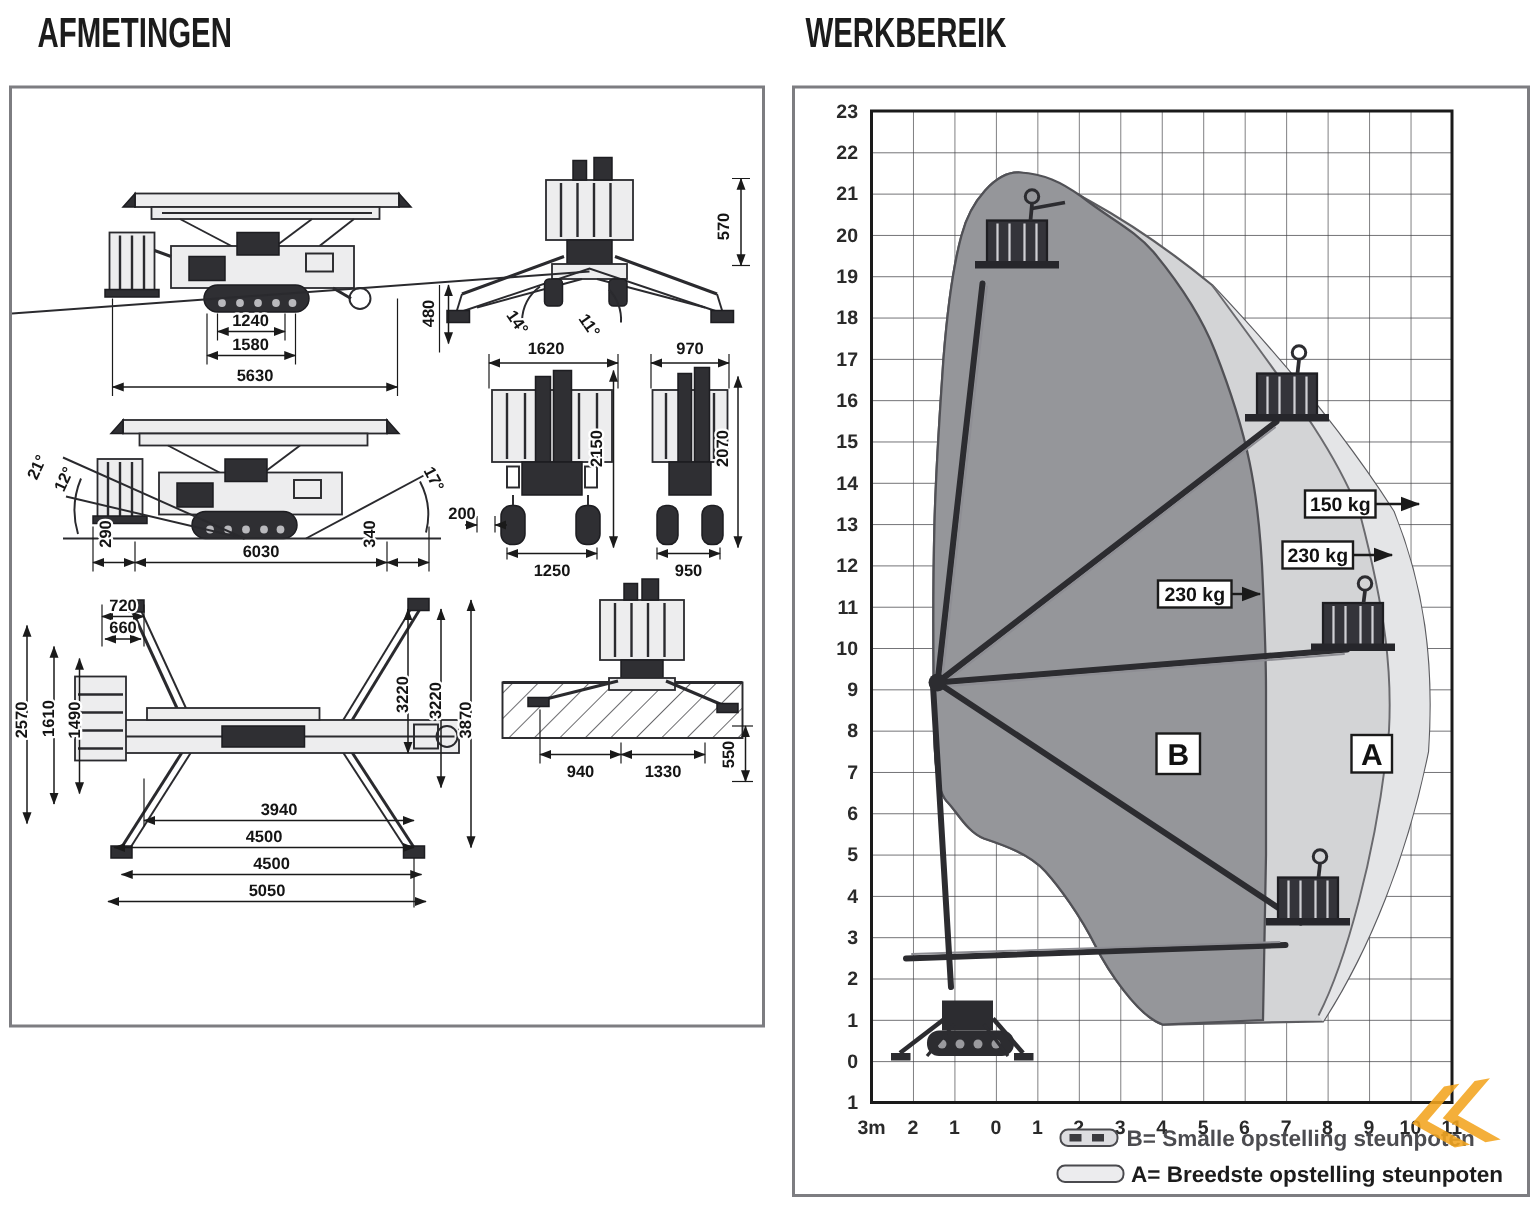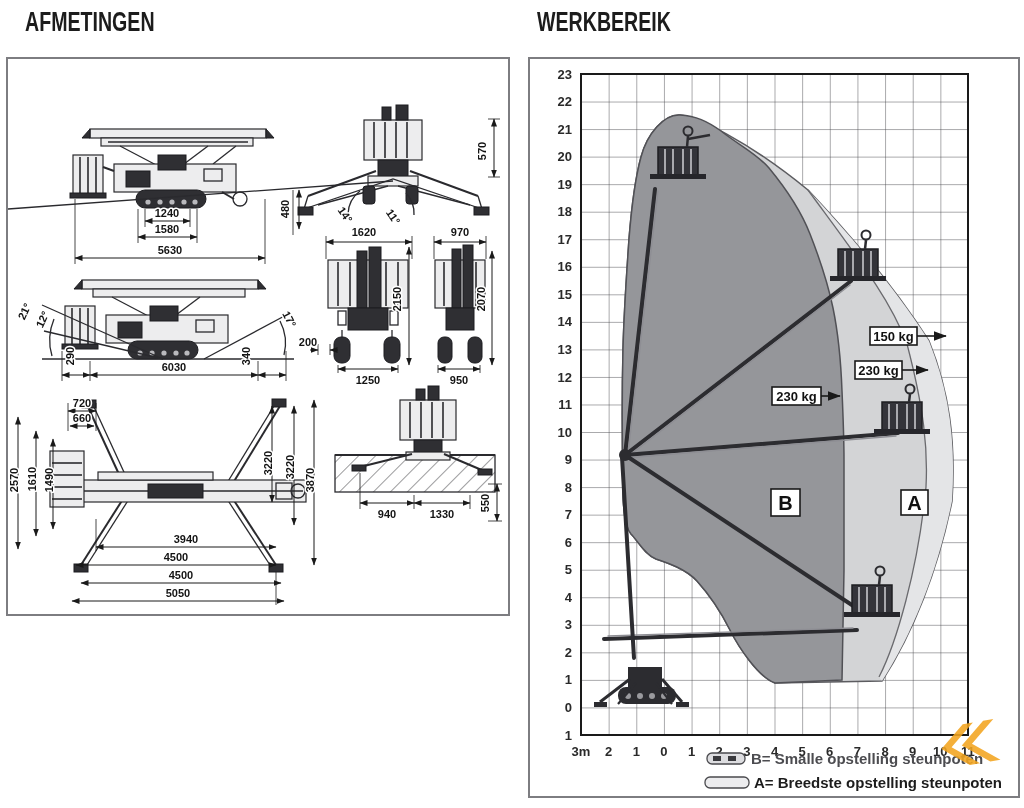--- a/index.html
+++ b/index.html
@@ -2,21 +2,21 @@
 <html><head>
 <meta charset="utf-8">
 <style>
   html,body{margin:0;padding:0;background:#fff;}
   body{width:1024px;height:808px;position:relative;font-family:"Liberation Sans",sans-serif;overflow:hidden;}
   .title{position:absolute;top:6px;height:32px;font-size:28px;font-weight:700;color:#1c1c1c;
          transform:scaleX(0.70);transform-origin:left center;letter-spacing:0px;white-space:nowrap;}
   #title-left{left:25px;}
   #title-right{left:537px;}
   .panel{position:absolute;top:57px;background:#fff;border:2px solid #7d7d81;box-sizing:border-box;}
-  #panel-afmetingen{left:6px;width:504px;height:559px;}
+  #panel-afmetingen{left:6px;width:504px;height:628px;}
   #panel-werkbereik{left:528px;width:492px;height:741px;}
   svg{display:block;}
   
   .dim{stroke:#1a1a1a;stroke-width:1;fill:none;}
   .ext{stroke:#1a1a1a;stroke-width:0.8;fill:none;}
   .dimtxt{font:700 11px "Liberation Sans",sans-serif;fill:#141414;paint-order:stroke;stroke:#fff;stroke-width:3px;stroke-linejoin:round;}
   .mk{fill:none;stroke:#2a2a2e;stroke-width:1.3;}
   .mkb{fill:none;stroke:#2a2a2e;stroke-width:2;}
   .mkf{fill:#2f2f33;stroke:#1d1d21;stroke-width:1;}
   .mkl{fill:#ededee;stroke:#2a2a2e;stroke-width:1.2;}

